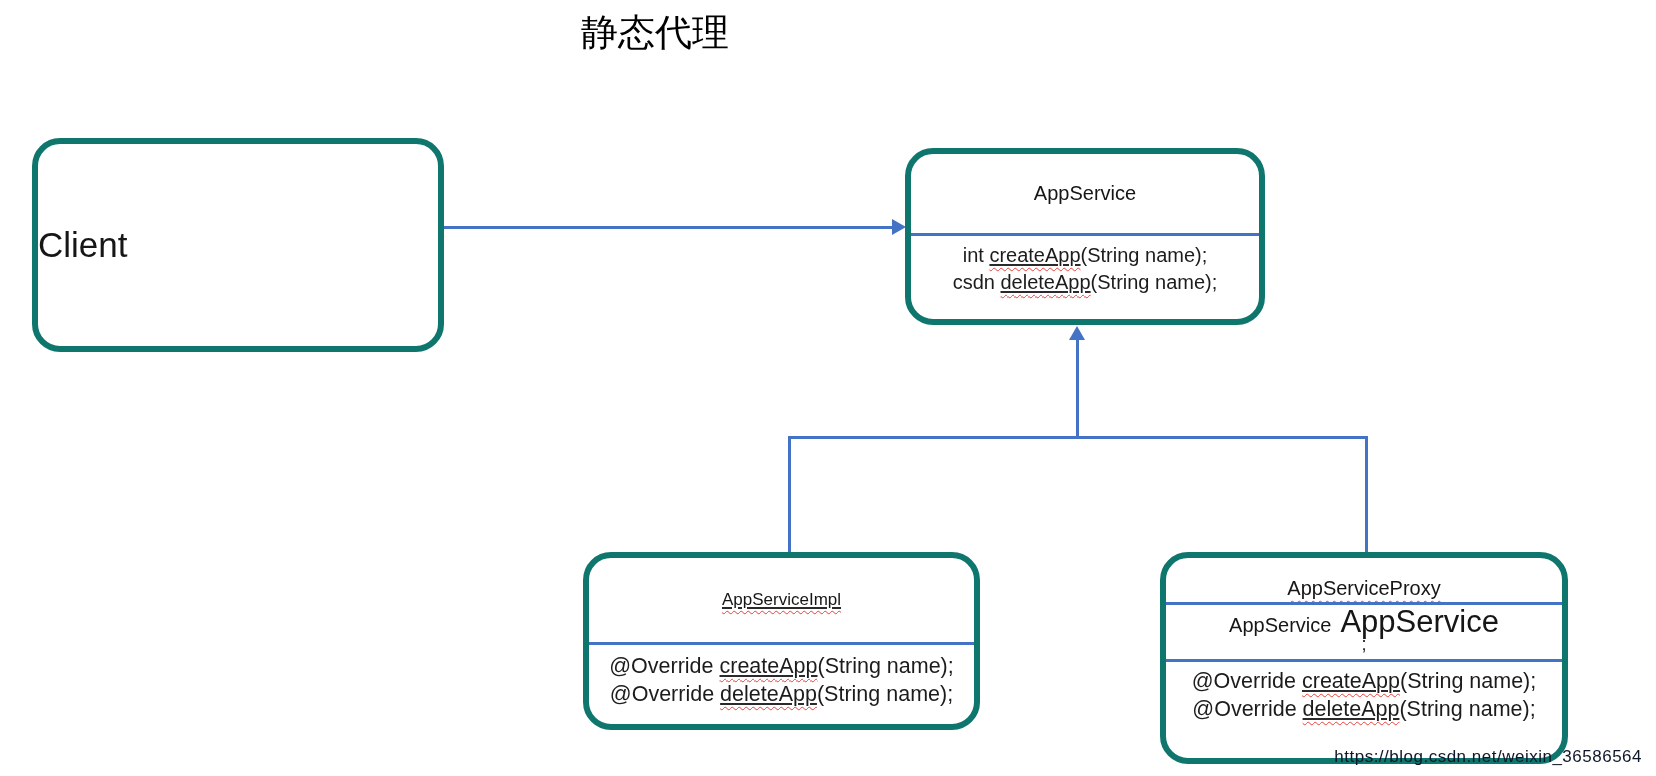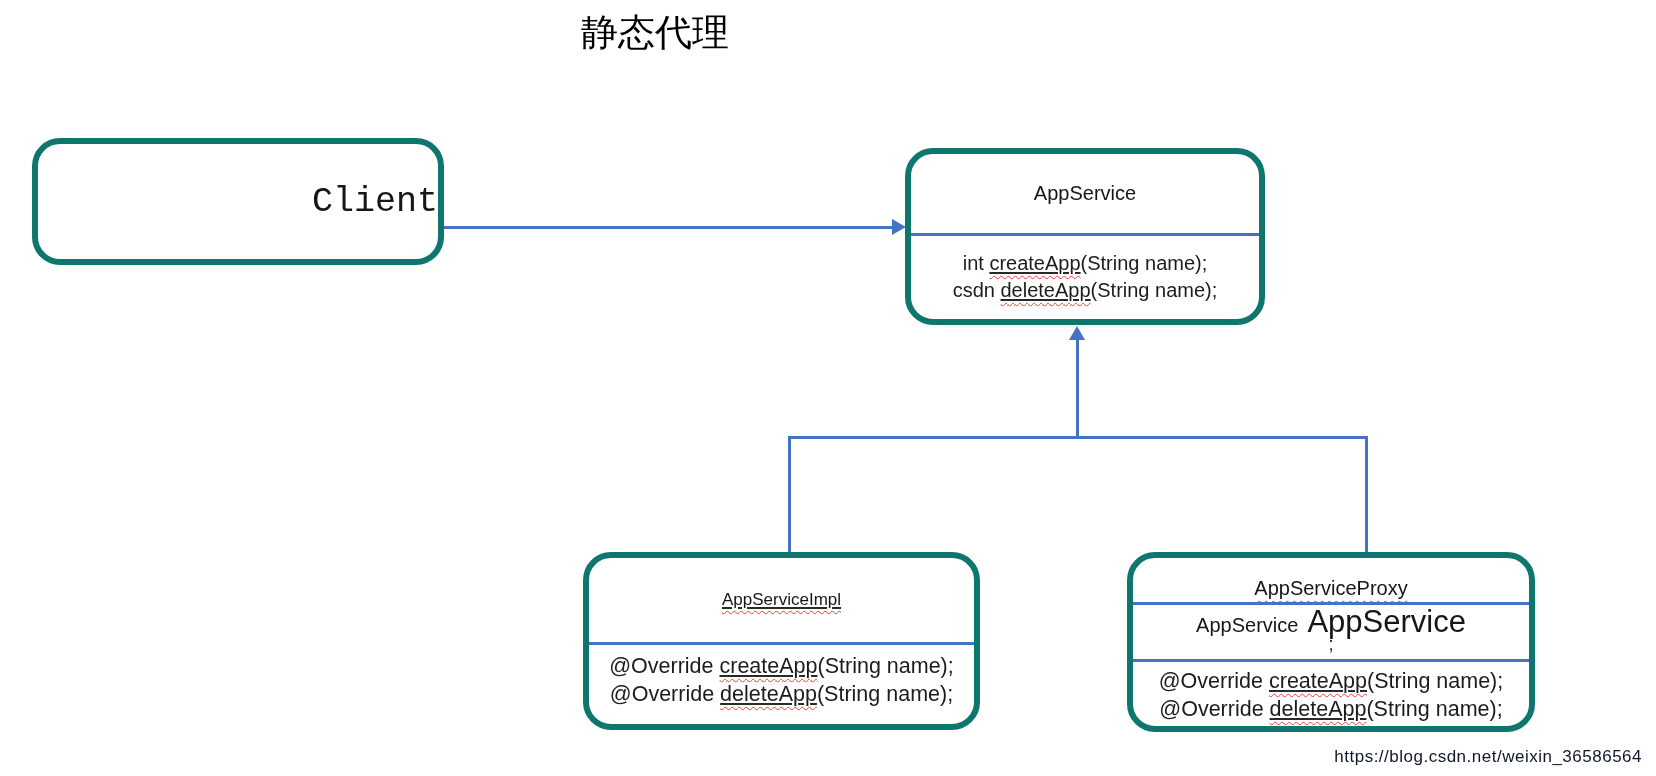--- a/index.html
+++ b/index.html
@@ -25,34 +25,34 @@
     display:flex; align-items:center; justify-content:center;
     width:100%; box-sizing:border-box; white-space:nowrap;
   }
   .uml-divider {
     position:absolute; left:0; right:0; height:3px; background:#4472c4;
   }
   .uml-body {
     text-align:center; white-space:nowrap; color:#1c1c1c;
   }
 
-  #client-box { left:32px; top:138px; width:412px; height:127px;
-    display:flex; align-items:center; justify-content:flex-end; font-size:35px;font-family:Liberation Mono, monospace; }
+  #client-box { left:32px; top:138px; width:412px; height:214px;
+    display:flex; align-items:center; justify-content:flex-start; font-size:35px; }
 
   #appservice-box { left:905px; top:148px; width:360px; height:177px; font-size:20px; }
   #appservice-box .uml-header { height:79px; font-size:20px; }
   #appservice-box .uml-divider { top:79px; }
-  #appservice-box .uml-body { padding-top:17px; font-size:20px; line-height:27px; }
+  #appservice-box .uml-body { padding-top:9px; font-size:20px; line-height:27px; }
 
   #impl-box { left:583px; top:552px; width:397px; height:178px; }
   #impl-box .uml-header { height:84px; font-size:17px;align-items:center; }
   #impl-box .uml-divider { top:84px; }
   #impl-box .uml-body { padding-top:10px; font-size:21.5px; line-height:28px; }
 
-  #proxy-box { left:1127px; top:552px; width:408px; height:180px; }
+  #proxy-box { left:1160px; top:552px; width:408px; height:212px; }
   #proxy-box .uml-header { height:44px; font-size:20px; align-items:flex-end; padding-bottom:2px; }
   #proxy-box .divider-1 { top:44px; }
   #proxy-box .divider-2 { top:101px; }
   #proxy-field { position:absolute; top:46px; left:0; right:0; text-align:center; }
   #proxy-field .field-row { display:flex; justify-content:center; align-items:baseline; gap:9px; }
   .field-type { font-size:20px; }
   .field-name { font-size:31px; }
   .field-tail { font-size:18px; line-height:12px; margin-top:-2px; }
   #proxy-box .uml-body { position:absolute; top:101px; left:0; right:0; padding-top:8px;
     font-size:21.5px; line-height:28px; }

